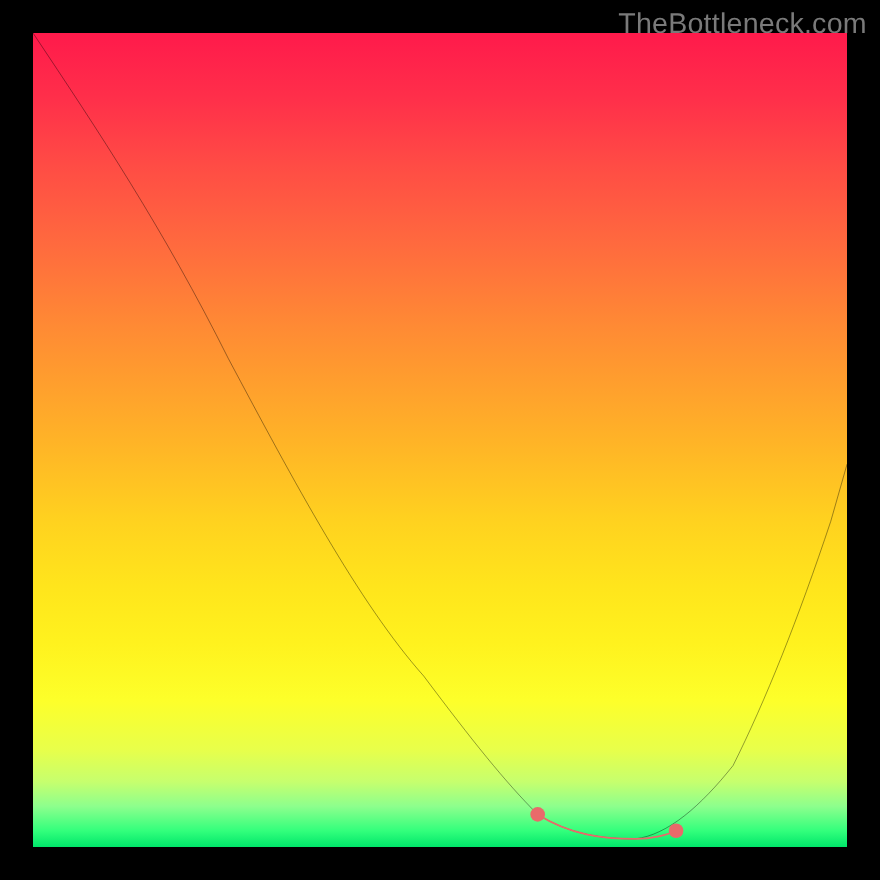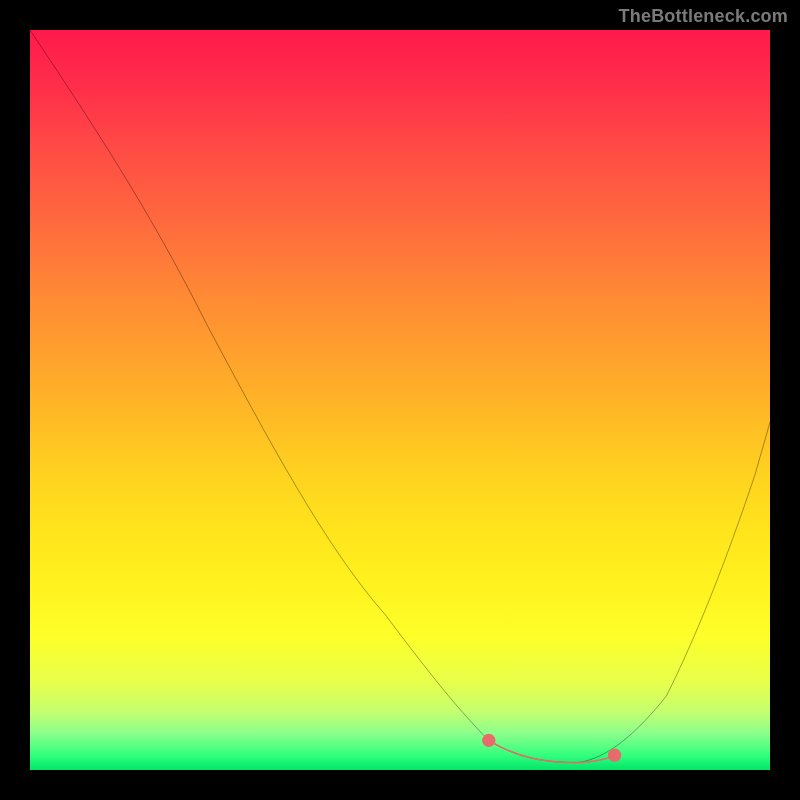--- a/index.html
+++ b/index.html
@@ -52,22 +52,22 @@
     position: absolute;
     inset: 0;
     width: 740px;
     height: 740px;
   }
   .watermark {
     position: absolute;
     top: 6px;
     right: 12px;
     color: #7a7a7a;
-    font-size: 18px;
-    font-weight: 700;
+    font-size: 26px;
+    font-weight: 400;
     letter-spacing: 0.2px;
     user-select: none;
   }
 </style>
 </head>
 <body>
 
 <div class="stage">
 
   <div class="watermark">TheBottleneck.com</div>

